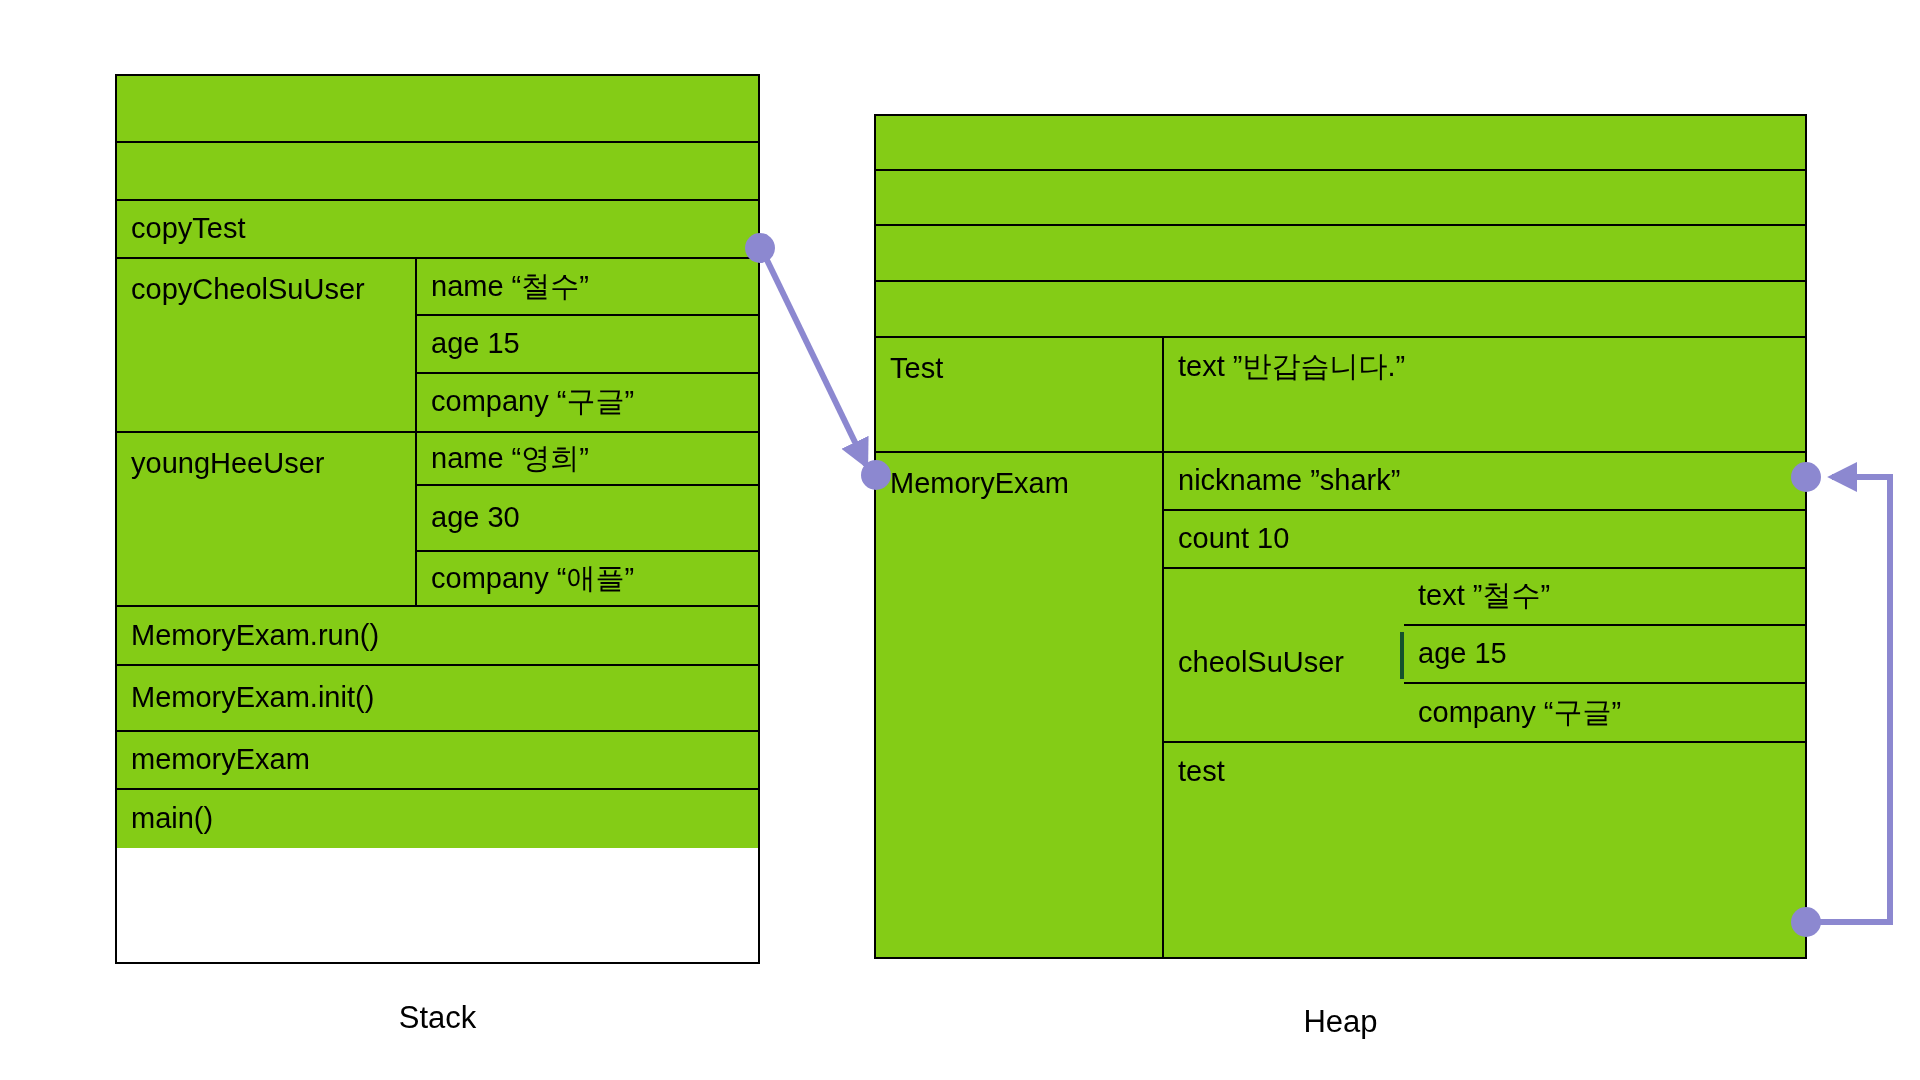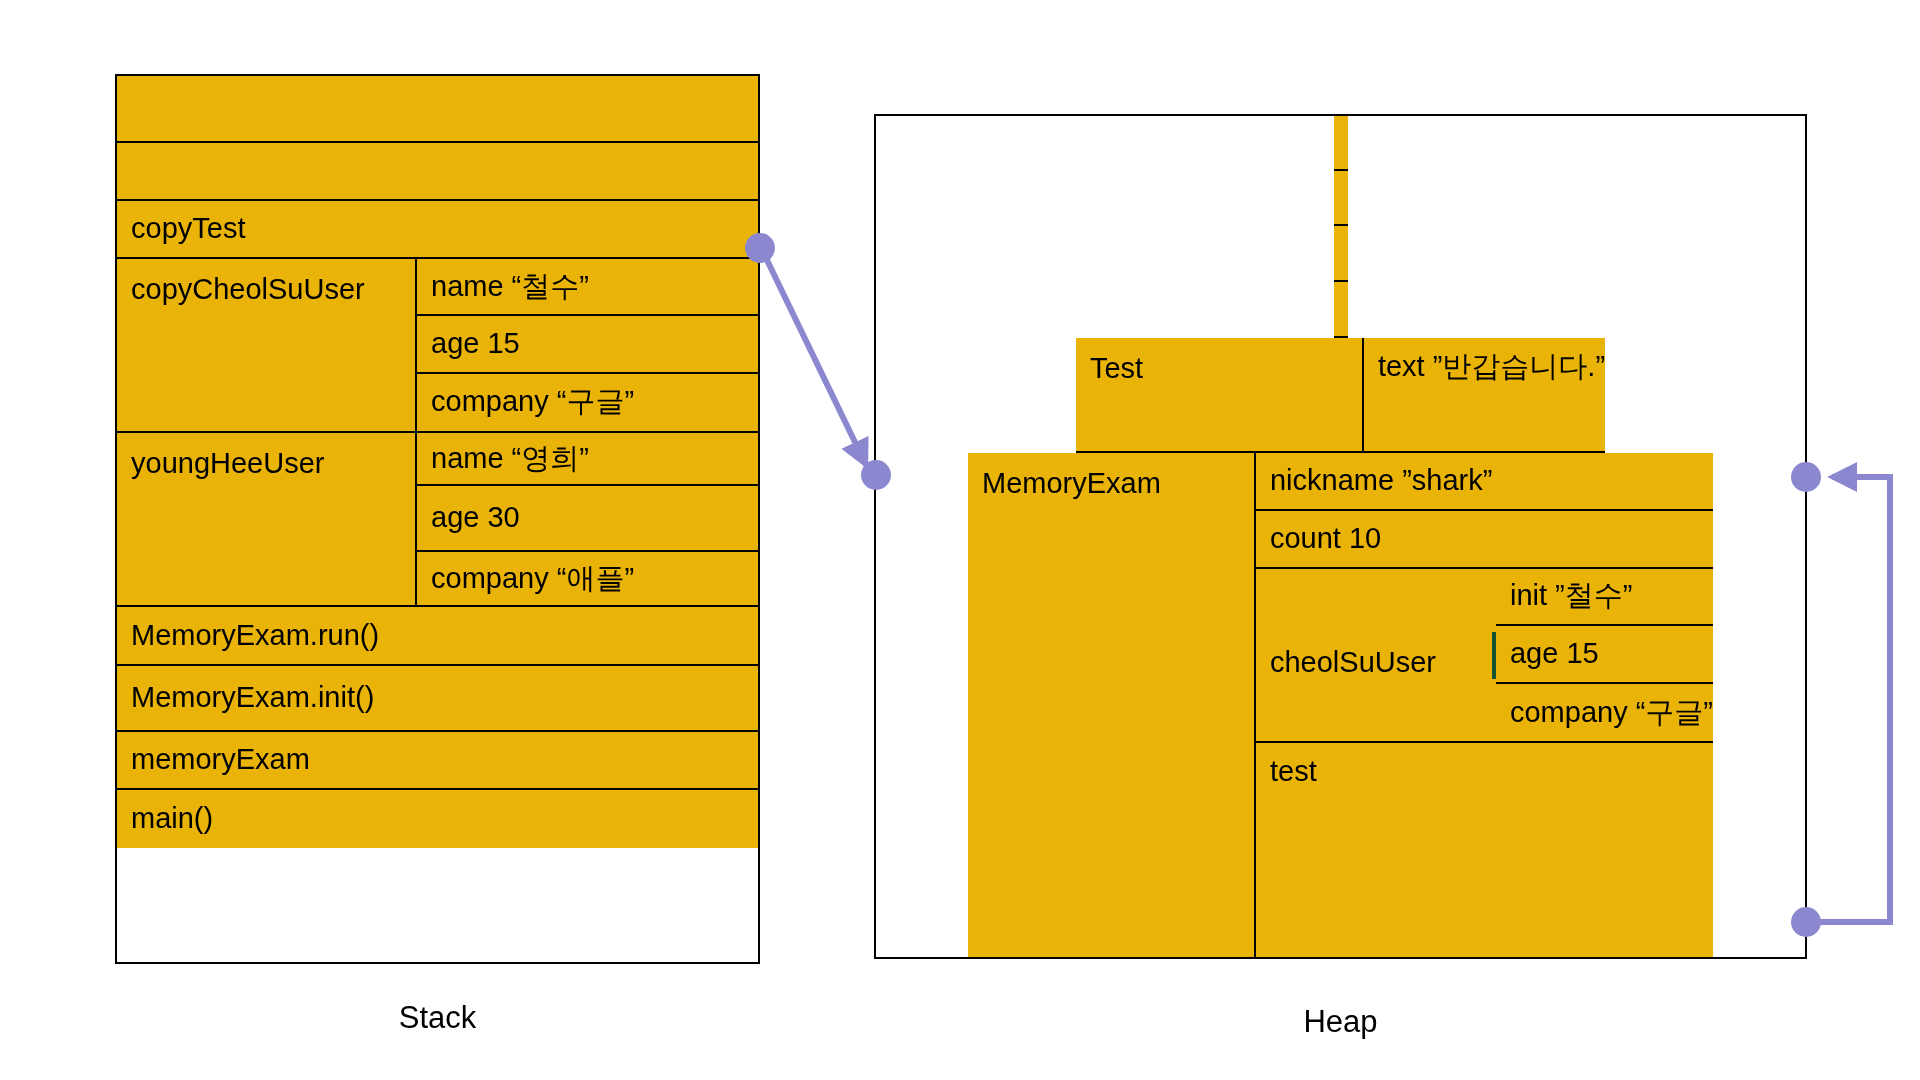--- a/index.html
+++ b/index.html
@@ -23,21 +23,21 @@
     border: 2.5px solid #000;
     background: #fff;
     display: flex;
     flex-direction: column;
   }
   .row {
     box-sizing: border-box;
     display: flex;
     flex-direction: row;
     border-bottom: 2px solid #000;
-    background: #eab308;
+    background: #84cc16;
   }
   .row:last-child { border-bottom: none; }
 
   .cell {
     box-sizing: border-box;
     display: flex;
     align-items: center;
     padding-left: 14px;
     font-size: 29px;
     line-height: 1.1;
@@ -80,21 +80,20 @@
     height: 890px;
   }
   #stack-table .objlabel { width: 300px; }
 
   
   #heap-table {
     left: 874px;
     top: 114px;
     width: 933px;
     height: 845px;
-    align-items: center;
   }
   #heap-table .objlabel { width: 288px; }
   
   .nested-label {
     box-sizing: border-box;
     width: 240px;
     border-right: 4px solid #14532d;
     display: flex;
     align-items: flex-start;
     padding: 14px 0 0 14px;
@@ -214,21 +213,21 @@
         <div class="cell">nickname ”shark”</div>
       </div>
       <div class="field" style="height:58px">
         <div class="cell">count 10</div>
       </div>
 
       <div class="field" style="height:174px">
         <div class="nested-label">cheolSuUser</div>
         <div class="fields">
           <div class="field" style="height:58px">
-            <div class="cell">init ”철수”</div>
+            <div class="cell">text ”철수”</div>
           </div>
           <div class="field" style="height:58px">
             <div class="cell">age 15</div>
           </div>
           <div class="field" style="height:58px">
             <div class="cell">company “구글”</div>
           </div>
         </div>
       </div>
 

